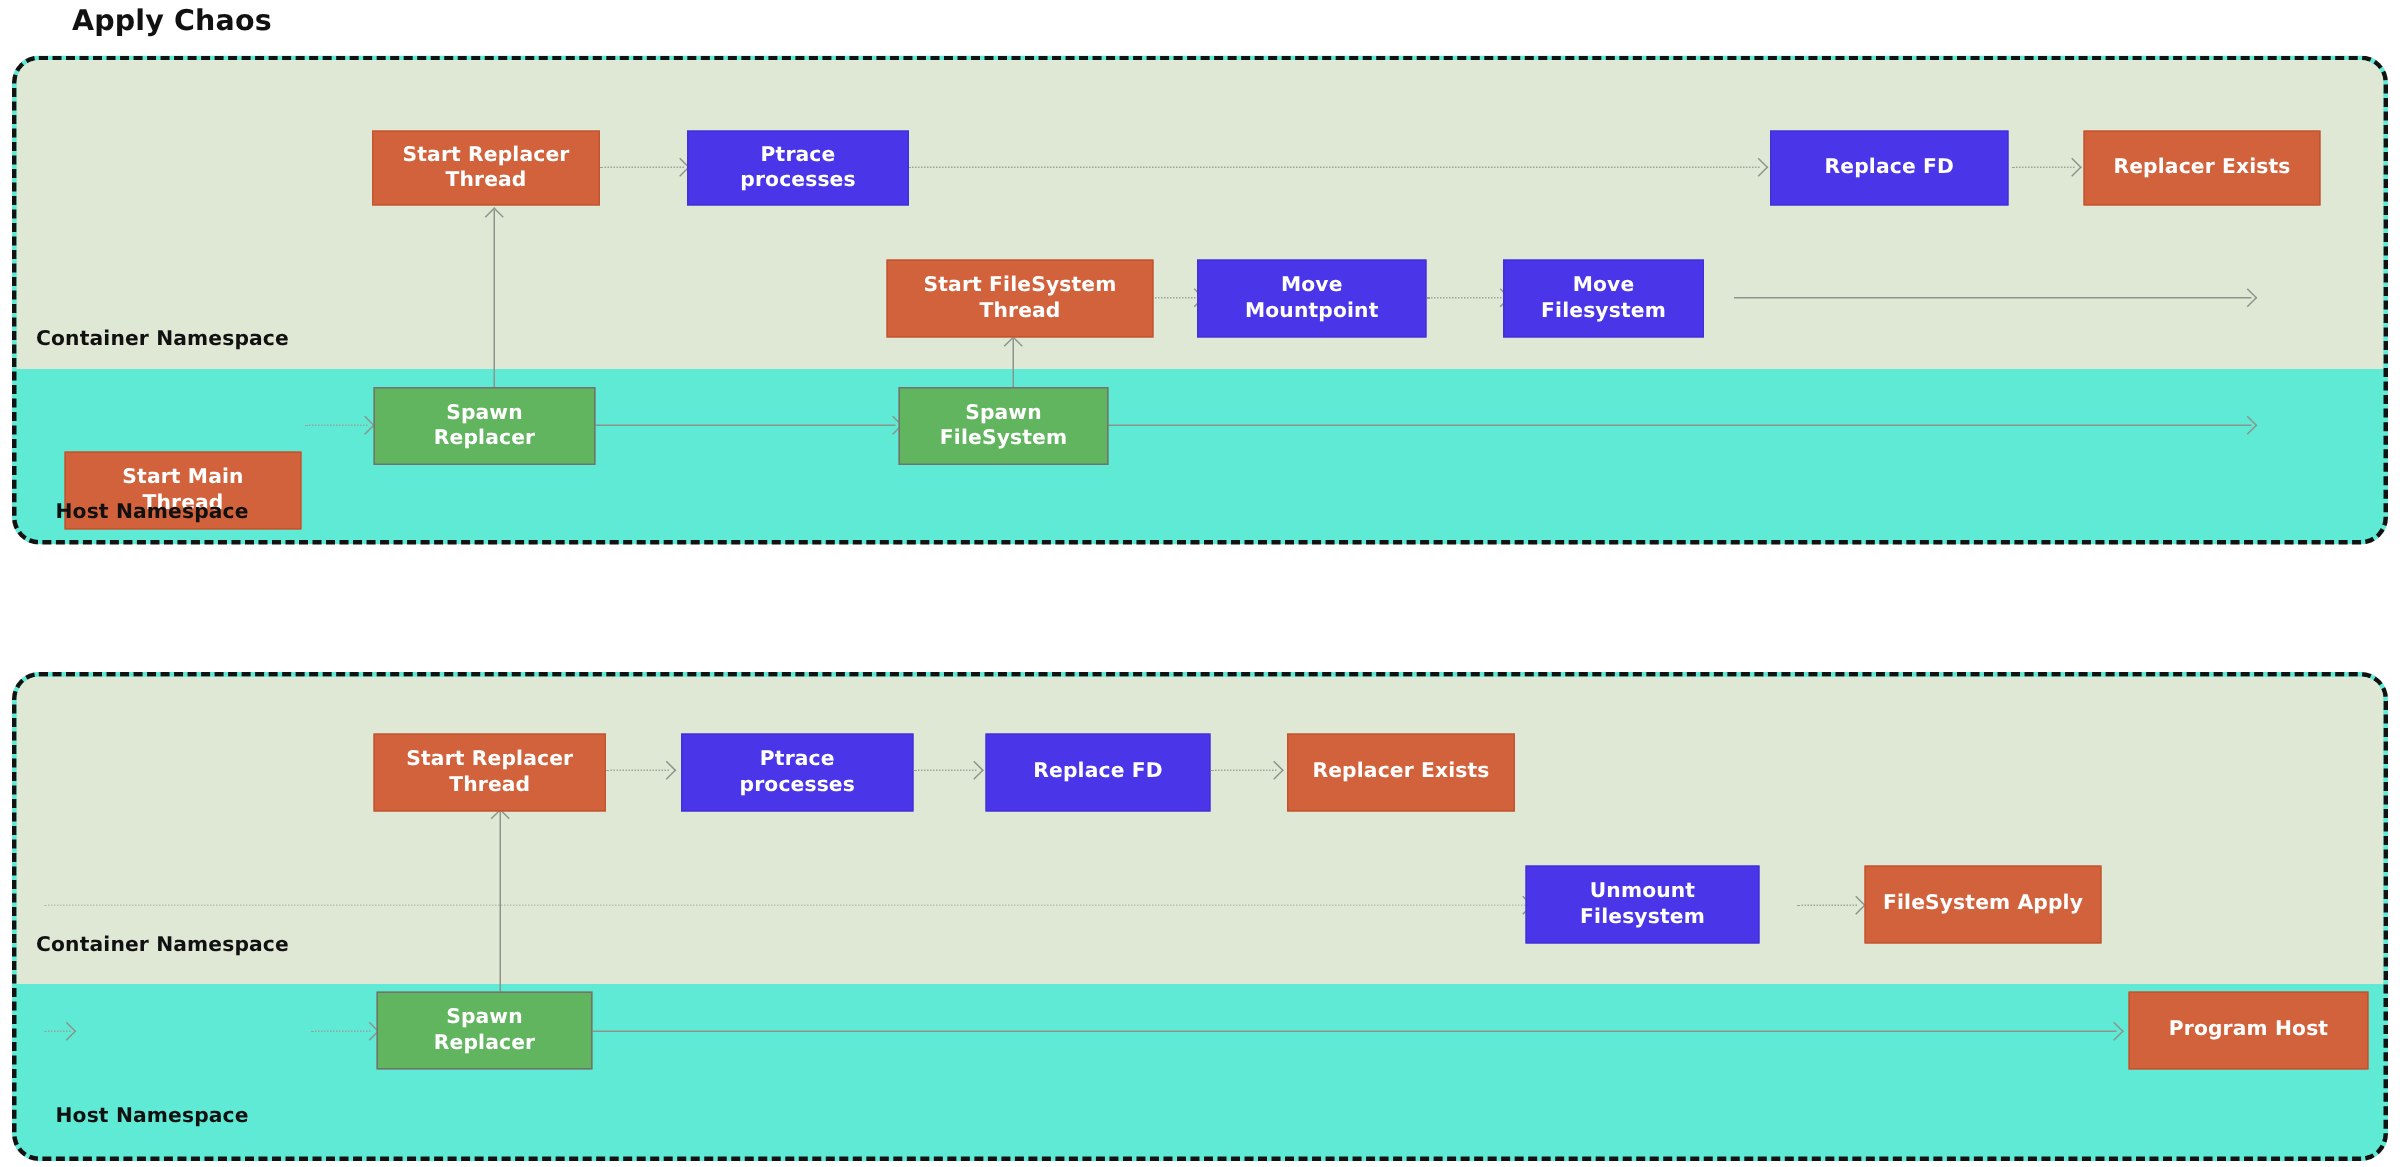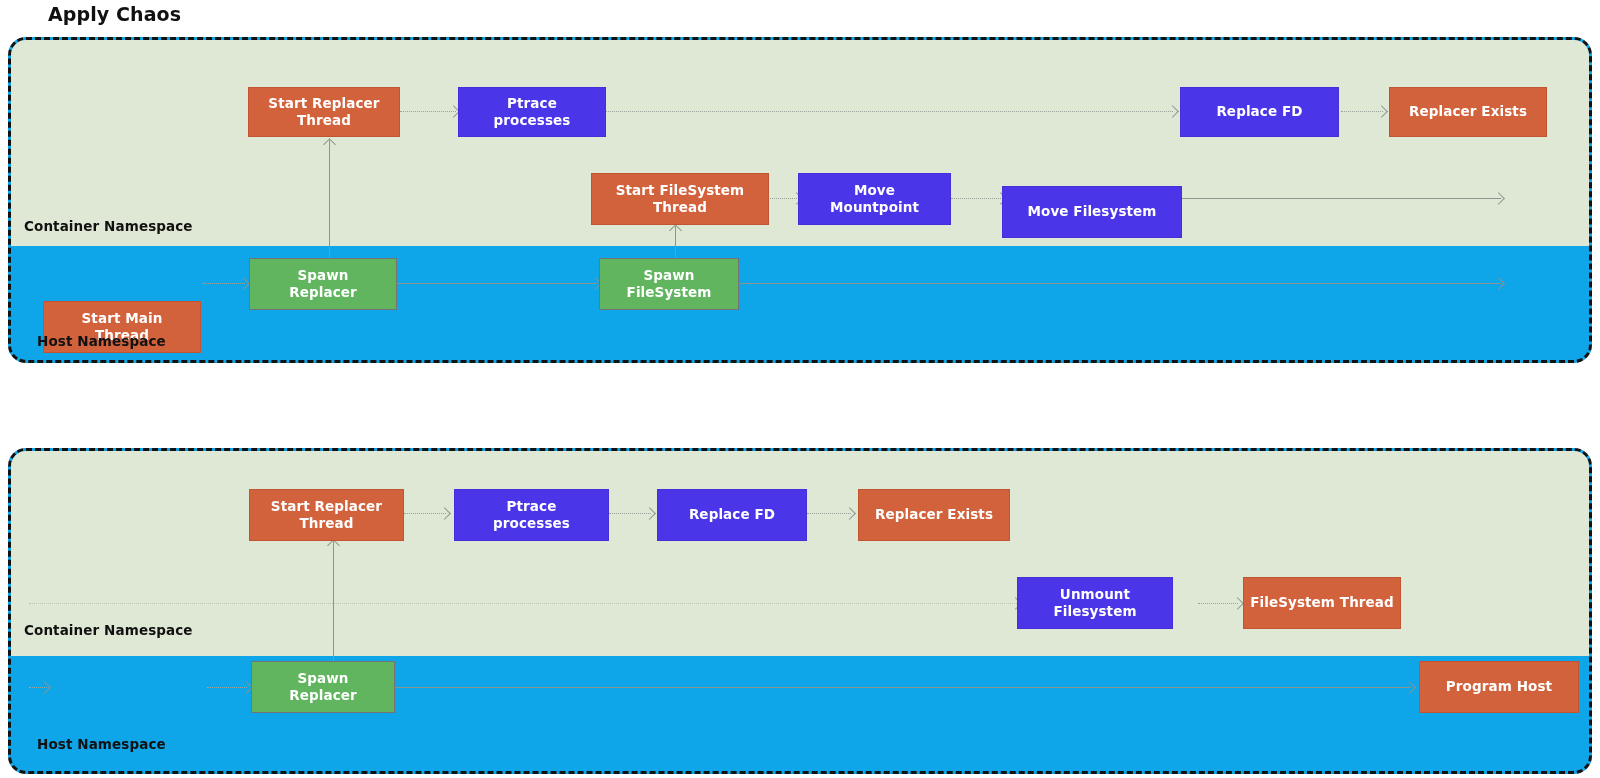--- a/index.html
+++ b/index.html
@@ -22,21 +22,21 @@
     font-size: 19px;
     font-weight: bold;
     color: #111111;
     letter-spacing: 0.1px;
     white-space: nowrap;
   }
   .diagram {
     position: absolute;
     border: 3px dashed #121212;
     border-radius: 18px;
-    background: #0ea5e9;
+    background: #5eead4;
     overflow: hidden;
   }
   .ns-container-band {
     position: absolute;
     left: 0; right: 0; top: 0;
     background: #dfe8d5;
   }
   .ns-label {
     position: absolute;
     font-size: 13.5px;
@@ -146,21 +146,21 @@
     <div class="node orange" style="left:1378px; top:47px; width:158px; height:50px;">
       <span>Replacer Exists</span>
     </div>
 
     <div class="node orange" style="left:580px; top:133px; width:178px; height:52px;">
       <span>Start FileSystem<br>Thread</span>
     </div>
     <div class="node blue" style="left:787px; top:133px; width:153px; height:52px;align-items:center;">
       <span>Move<br>Mountpoint</span>
     </div>
-    <div class="node blue" style="left:991px; top:146px; width:180px; height:52px;">
+    <div class="node blue" style="left:991px; top:133px; width:134px; height:52px;">
       <span>Move Filesystem</span>
     </div>
 
     <div class="node orange" style="left:32px; top:218px; width:158px; height:52px;margin-top:43px;">
       <span>Start Main<br>Thread</span>
     </div>
     <div class="node green" style="left:238px; top:218px; width:148px; height:52px;">
       <span>Spawn<br>Replacer</span>
     </div>
     <div class="node green" style="left:588px; top:218px; width:140px; height:52px;">
@@ -212,21 +212,21 @@
       <span>Replace FD</span>
     </div>
     <div class="node orange" style="left:847px; top:38px; width:152px; height:52px;">
       <span>Replacer Exists</span>
     </div>
 
     <div class="node blue" style="left:1006px; top:126px; width:156px; height:52px;">
       <span>Unmount<br>Filesystem</span>
     </div>
     <div class="node orange" style="left:1232px; top:126px; width:158px; height:52px;">
-      <span>FileSystem Thread</span>
+      <span>FileSystem Apply</span>
     </div>
 
     <div class="node green" style="left:240px; top:210px; width:144px; height:52px;">
       <span>Spawn<br>Replacer</span>
     </div>
     <div class="node orange" style="left:1408px; top:210px; width:160px; height:52px;">
       <span>Program Host</span>
     </div>
 
     <div class="ns-label" style="left:13px; top:171px;">Container Namespace</div>

